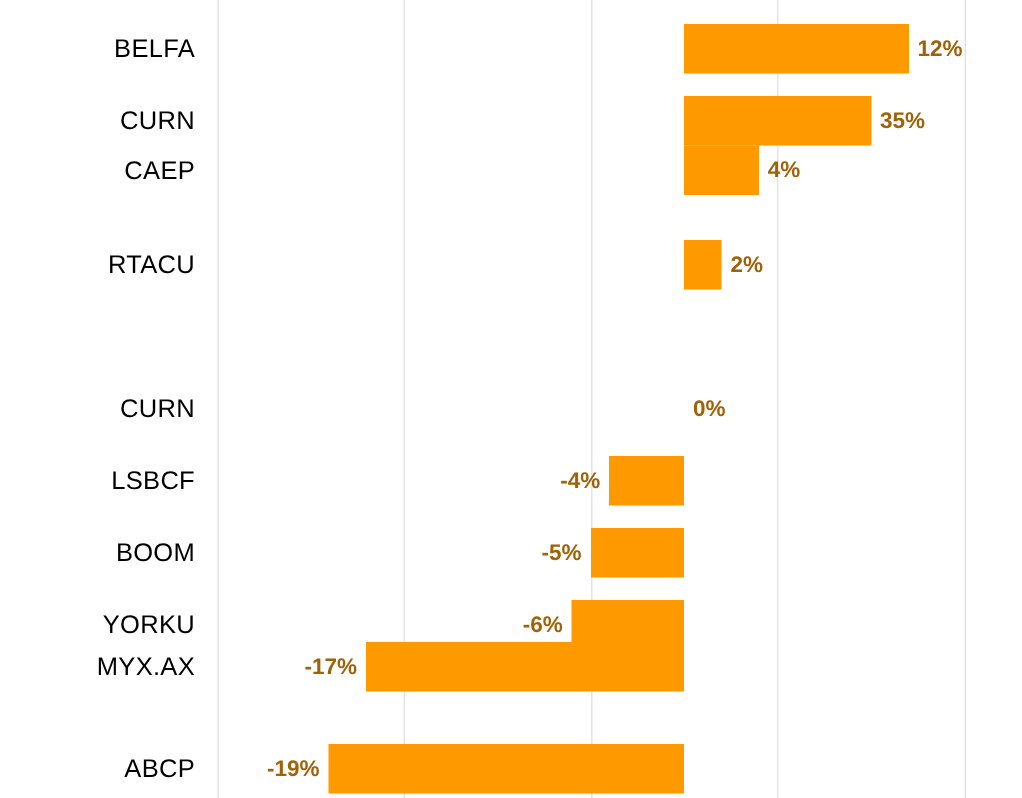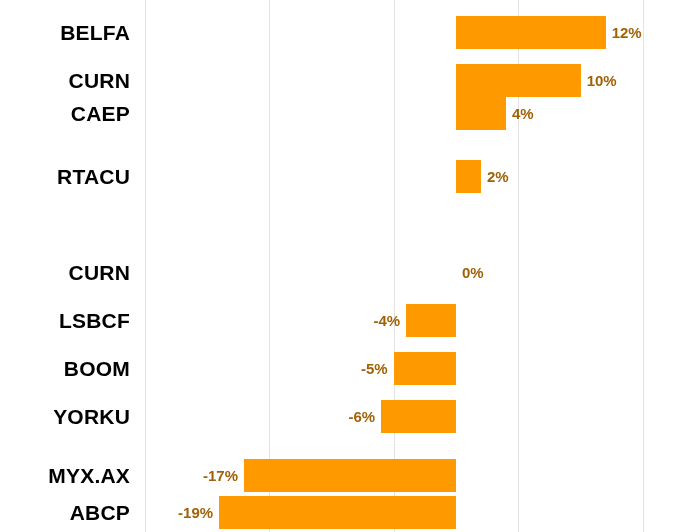--- a/index.html
+++ b/index.html
@@ -37,22 +37,22 @@
     position: absolute;
     left: 0;
     right: 0;
     height: 48px;
   }
   .cat-label {
     position: absolute;
     left: 0;
     width: 130px;
     text-align: right;
-    font-size: 21px;
-    font-weight: bold;
+    font-size: 17px;
+    font-weight: normal;
     color: #000000;
     line-height: 48px;
     letter-spacing: 0.2px;
     white-space: nowrap;
   }
   .bar {
     position: absolute;
     top: 7px;
     height: 33px;
     background: #ff9900;
@@ -81,21 +81,21 @@
     </div>
   <div id="plot-area">
       <div class="row" style="top: 9px;">
         <div class="cat-label">BELFA</div>
         <div class="bar" style="background: rgb(255, 153, 0); width: 149.64px; left: 456px;"></div>
         <div class="val-label" style="left: 611.64px;">12%</div>
       </div>
       <div class="row" style="top: 57px;">
         <div class="cat-label">CURN</div>
         <div class="bar" style="background: rgb(255, 153, 0); width: 124.7px; left: 456px;"></div>
-        <div class="val-label" style="left: 586.7px;">10%</div>
+        <div class="val-label" style="left: 586.7px;">35%</div>
       </div>
       <div class="row" style="top: 90px;">
         <div class="cat-label">CAEP</div>
         <div class="bar" style="background: rgb(255, 153, 0); width: 49.88px; left: 456px;"></div>
         <div class="val-label" style="left: 511.88px;">4%</div>
       </div>
       <div class="row" style="top: 153px; padding-left: 15px;">
         <div class="cat-label">RTACU</div>
         <div class="bar" style="background: rgb(255, 153, 0); width: 24.94px; left: 456px;"></div>
         <div class="val-label" style="left: 486.94px;">2%</div>
@@ -112,21 +112,21 @@
       <div class="row" style="top: 345px;">
         <div class="cat-label">BOOM</div>
         <div class="bar" style="background: rgb(255, 153, 0); width: 62.35px; left: 393.65px;"></div>
         <div class="val-label" style="right: 293.35px;">-5%</div>
       </div>
       <div class="row" style="top: 393px;">
         <div class="cat-label">YORKU</div>
         <div class="bar" style="background: rgb(255, 153, 0); width: 74.82px; left: 381.18px;"></div>
         <div class="val-label" style="right: 305.82px;">-6%</div>
       </div>
-      <div class="row" style="top: 452px;">
+      <div class="row" style="top: 421px;">
         <div class="cat-label">MYX.AX</div>
         <div class="bar" style="background: rgb(255, 153, 0); width: 211.99px; left: 244.01px;"></div>
         <div class="val-label" style="right: 442.99px;">-17%</div>
       </div>
       <div class="row" style="top: 489px;">
         <div class="cat-label">ABCP</div>
         <div class="bar" style="background: rgb(255, 153, 0); width: 236.93px; left: 219.07px;"></div>
         <div class="val-label" style="right: 467.93px;">-19%</div>
       </div>
     </div>

